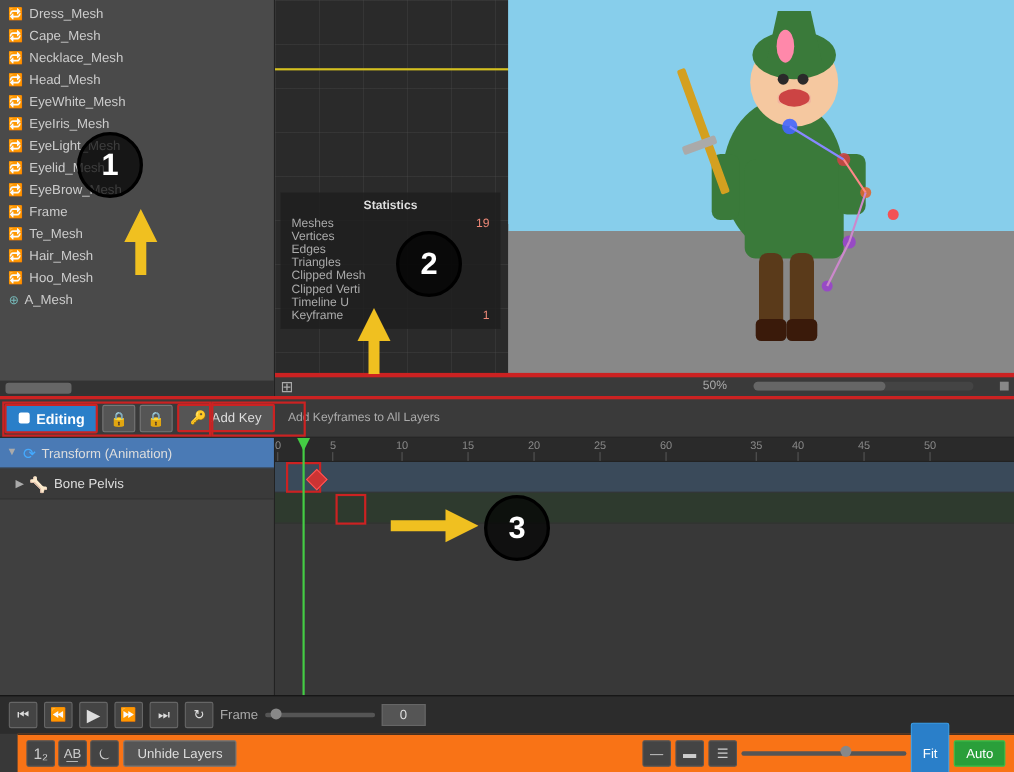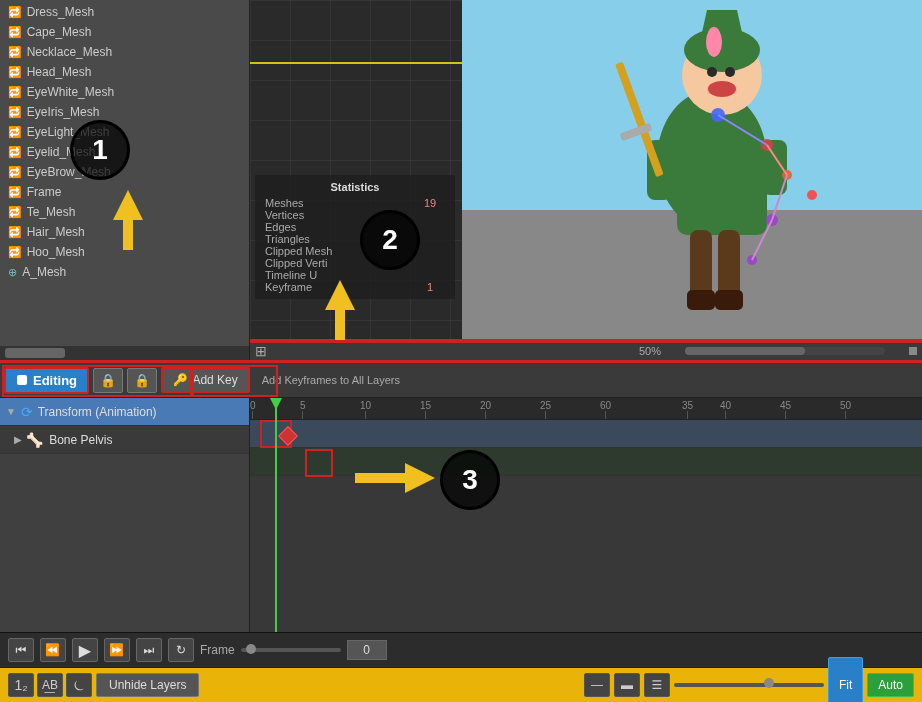--- a/index.html
+++ b/index.html
@@ -124,21 +124,21 @@
 
     .stat-row {
       display: flex;
       justify-content: space-between;
       gap: 20px;
       color: #aaa;
     }
 
     .stat-row .val {
       color: #e87;
-      text-align: center;
+      text-align: right;
       min-width: 30px;
     }
 
     
     .character-area {
       position: absolute;
       top: 0;
       right: 0;
       width: 460px;
       height: 340px;
@@ -447,26 +447,27 @@
       color: #ddd;
       width: 40px;
       text-align: center;
       font-size: 12px;
       padding: 2px;
     }
 
     
     .bottom-icon-bar {
       height: 35px;
-      background: #eab308;
+      background: #f97316;
       border-top: 1px solid #222;
       display: flex;
       align-items: center;
       gap: 4px;
       padding: 0 8px;
+      margin-left: 16px;
     }
 
     .bottom-icon-group {
       display: flex;
       align-items: center;
       gap: 3px;
     }
 
     .icon-btn {
       background: #444;

